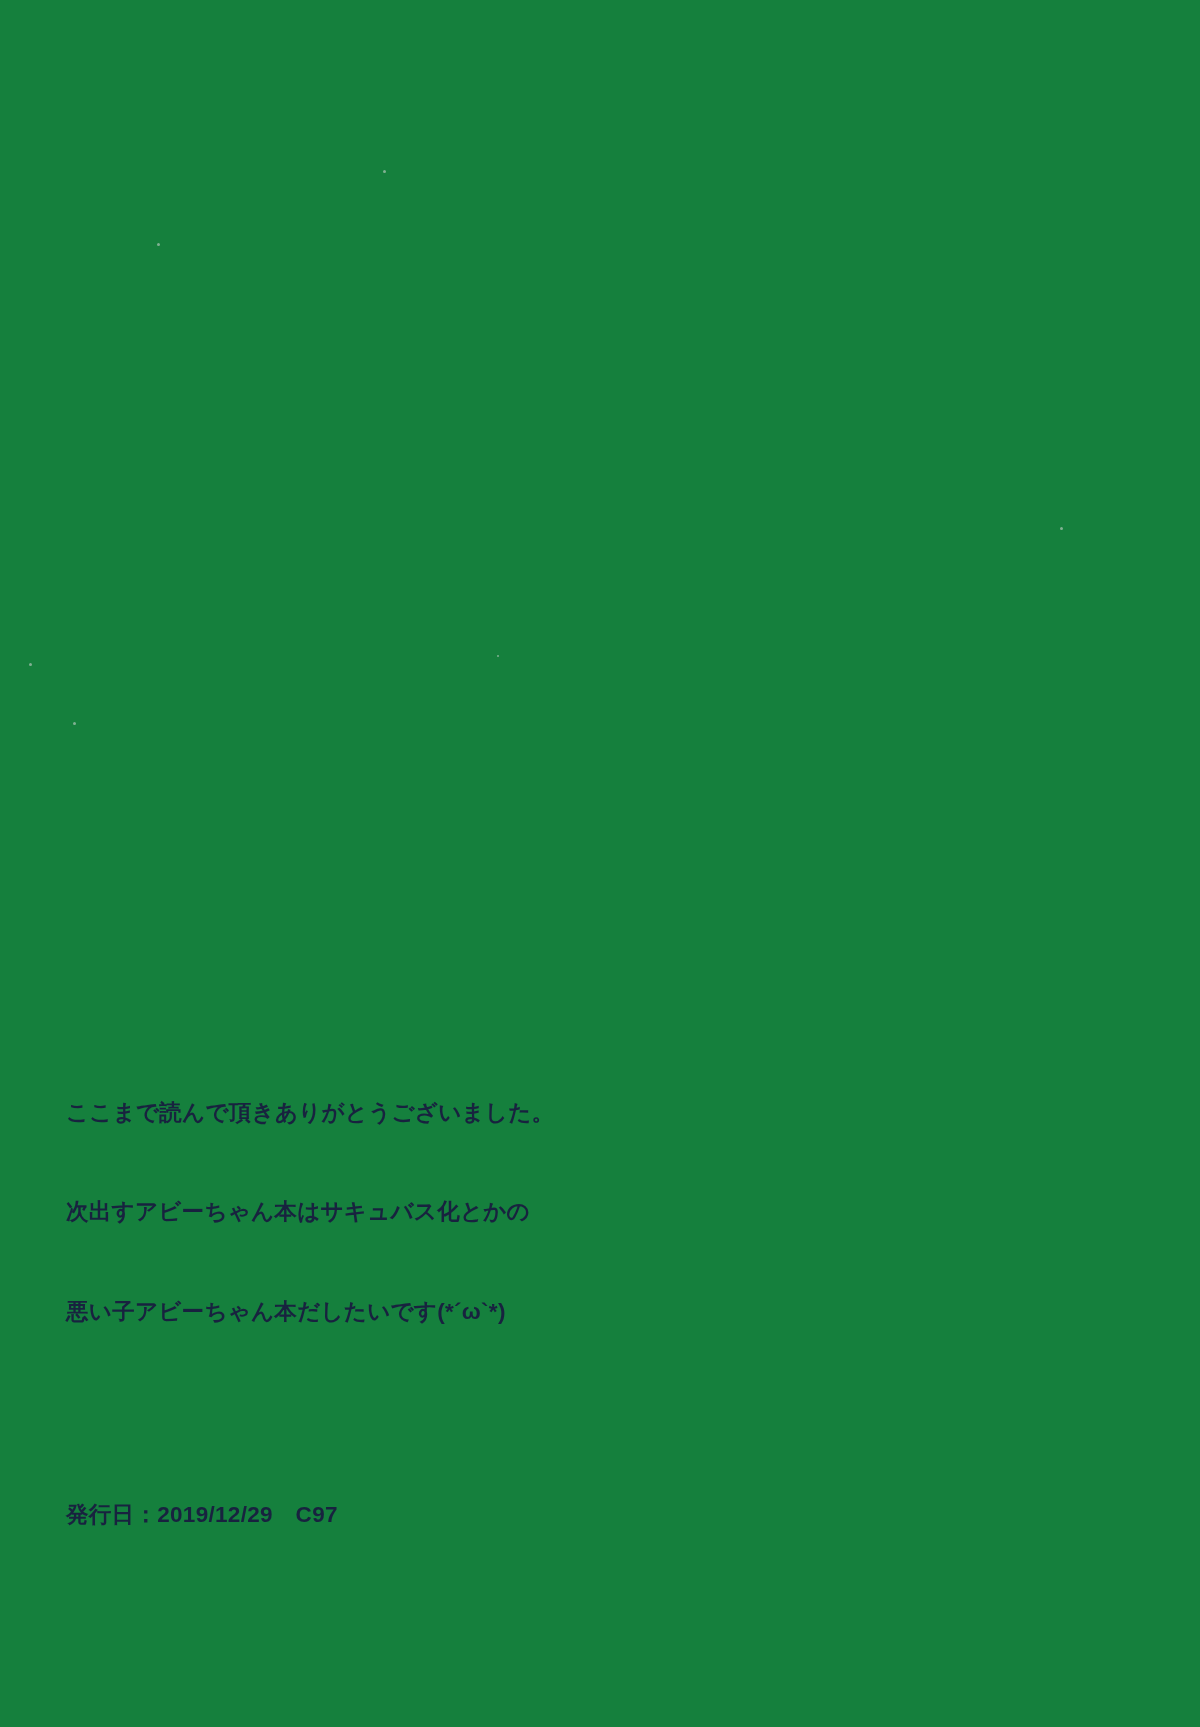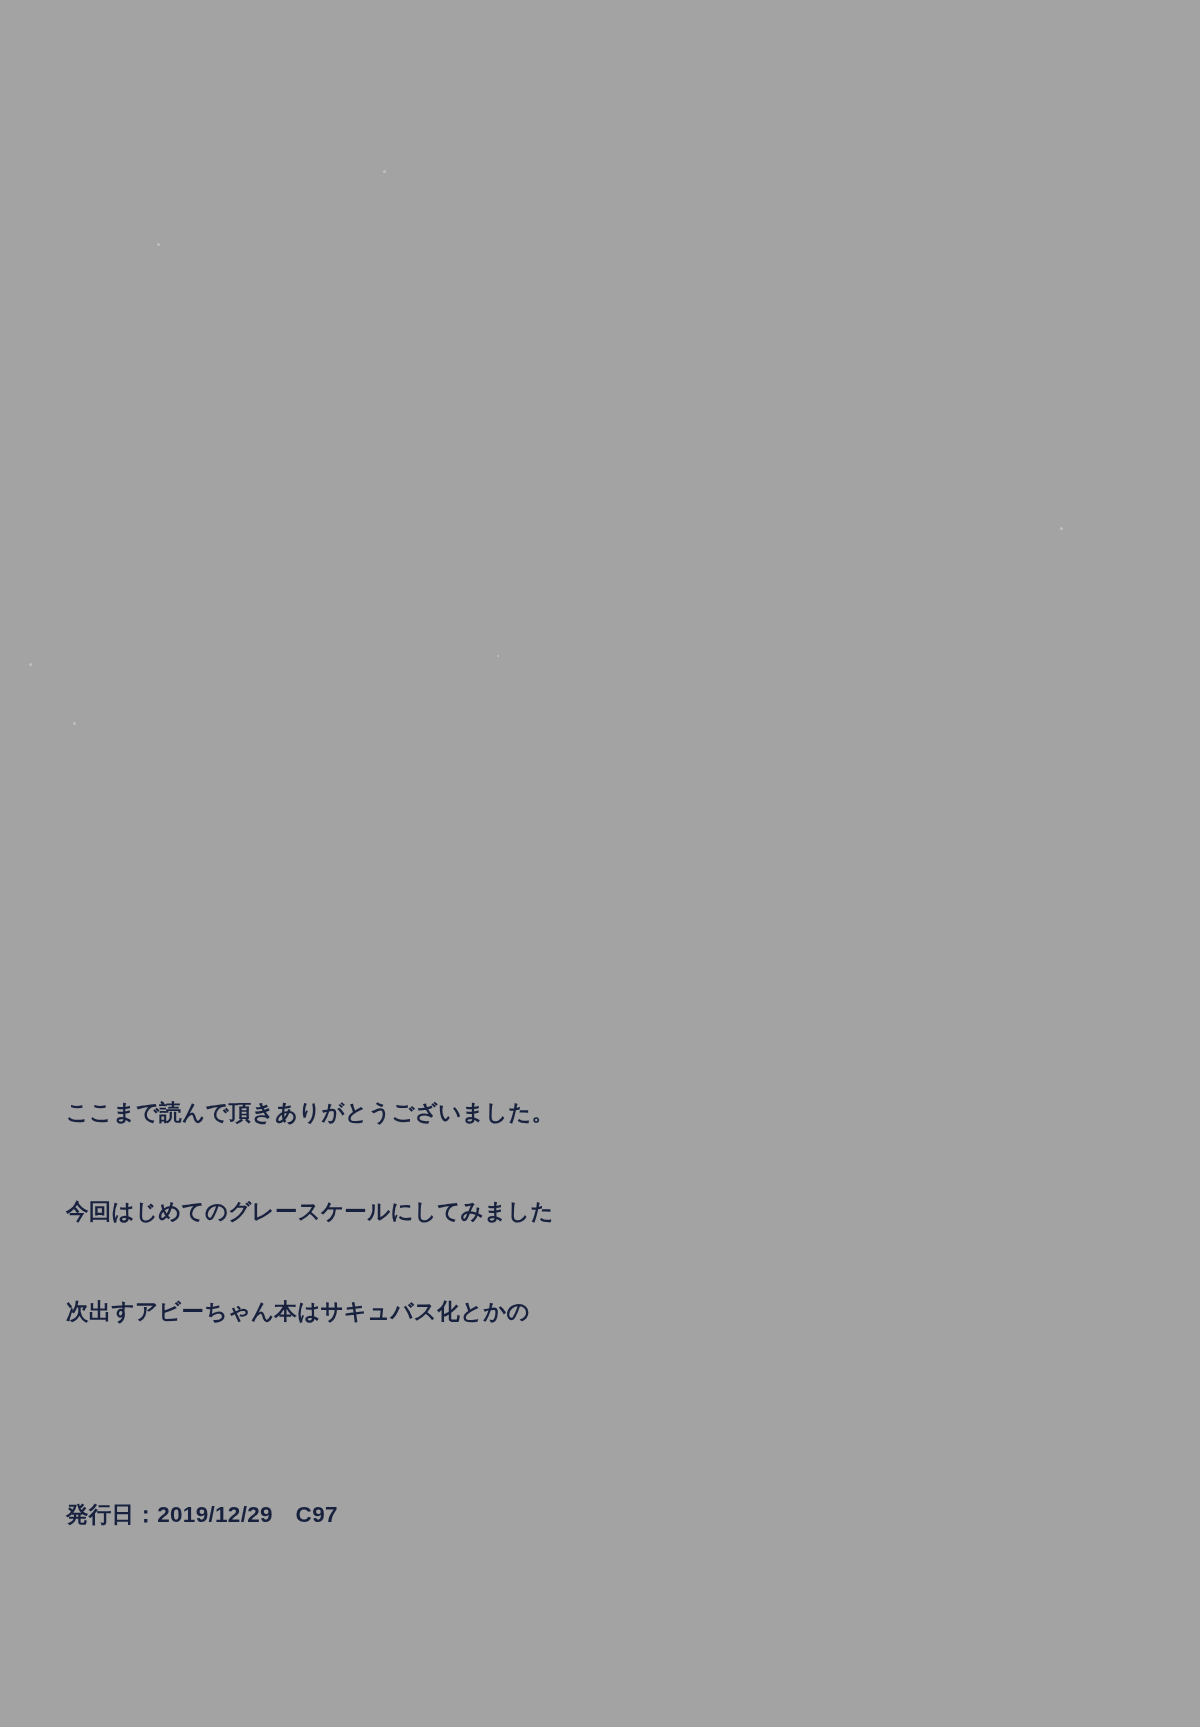--- a/index.html
+++ b/index.html
@@ -10,21 +10,21 @@
     width: 1200px;
     height: 1727px;
     background: #ffffff;
     font-family: "Liberation Sans", sans-serif;
     position: relative;
     overflow: hidden;
   }
   .page {
     position: absolute;
     inset: 0;
-    background: #a3a3a3;
+    background: #15803d;
   }
   
   .speckle {
     position: absolute;
     background: #d8d8d8;
     border-radius: 50%;
     opacity: 0.55;
   }
   .colophon {
     position: absolute;
@@ -60,22 +60,22 @@
   <div class="speckle" style="left:383px; top:170px; width:3px; height:3px;"></div>
   <div class="speckle" style="left:1060px; top:527px; width:3px; height:3px;"></div>
   <div class="speckle" style="left:29px; top:663px; width:3px; height:3px;"></div>
   <div class="speckle" style="left:73px; top:722px; width:3px; height:3px;"></div>
   <div class="speckle" style="left:497px; top:655px; width:2px; height:2px;"></div>
 
   <div class="colophon">
 
     <div class="block afterword">
       <span class="ln">ここまで読んで頂きありがとうございました。</span>
-      <span class="ln">今回はじめてのグレースケールにしてみました</span>
       <span class="ln">次出すアビーちゃん本はサキュバス化とかの</span>
+      <span class="ln">悪い子アビーちゃん本だしたいです(*´ω`*)</span>
     </div>
 
     <div class="gap-1"></div>
 
     <div class="block credits">
       <span class="ln">発行日：2019/12/29　C97</span>
       
       
       
       

